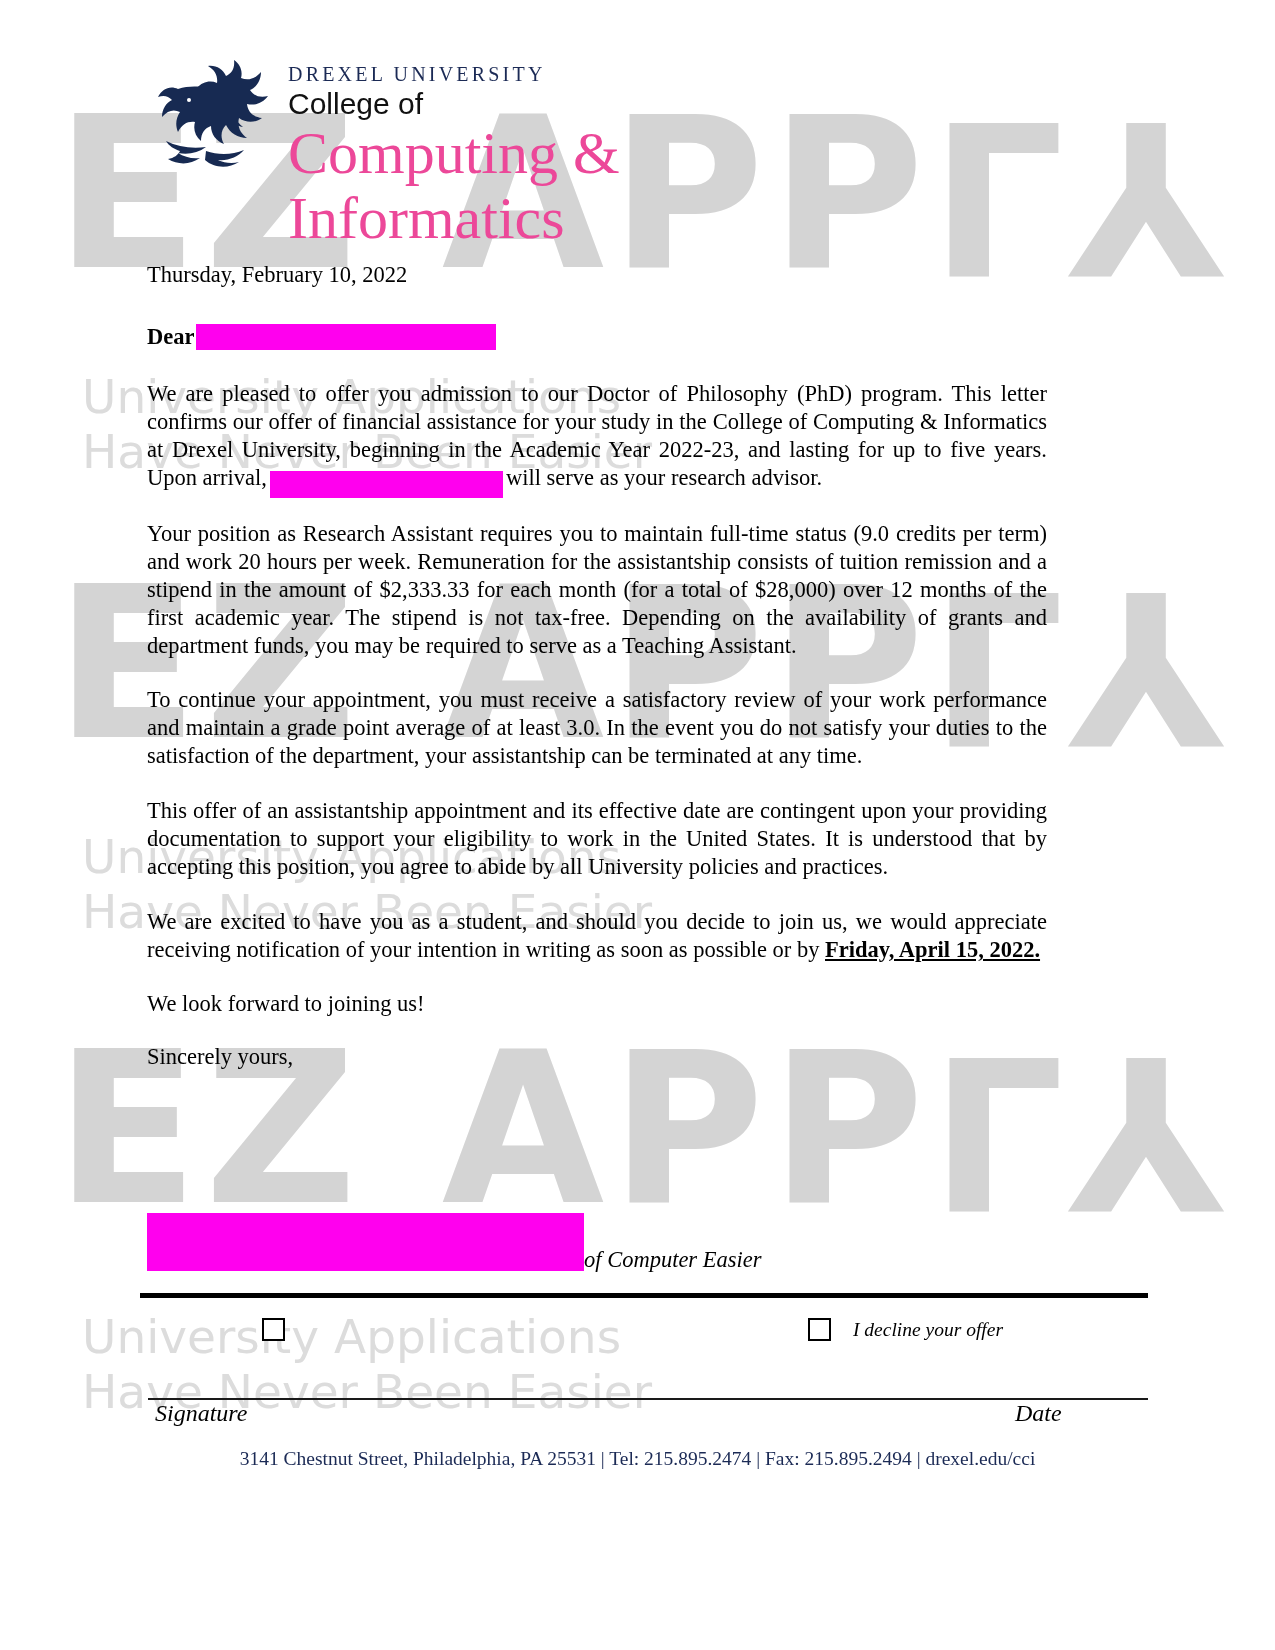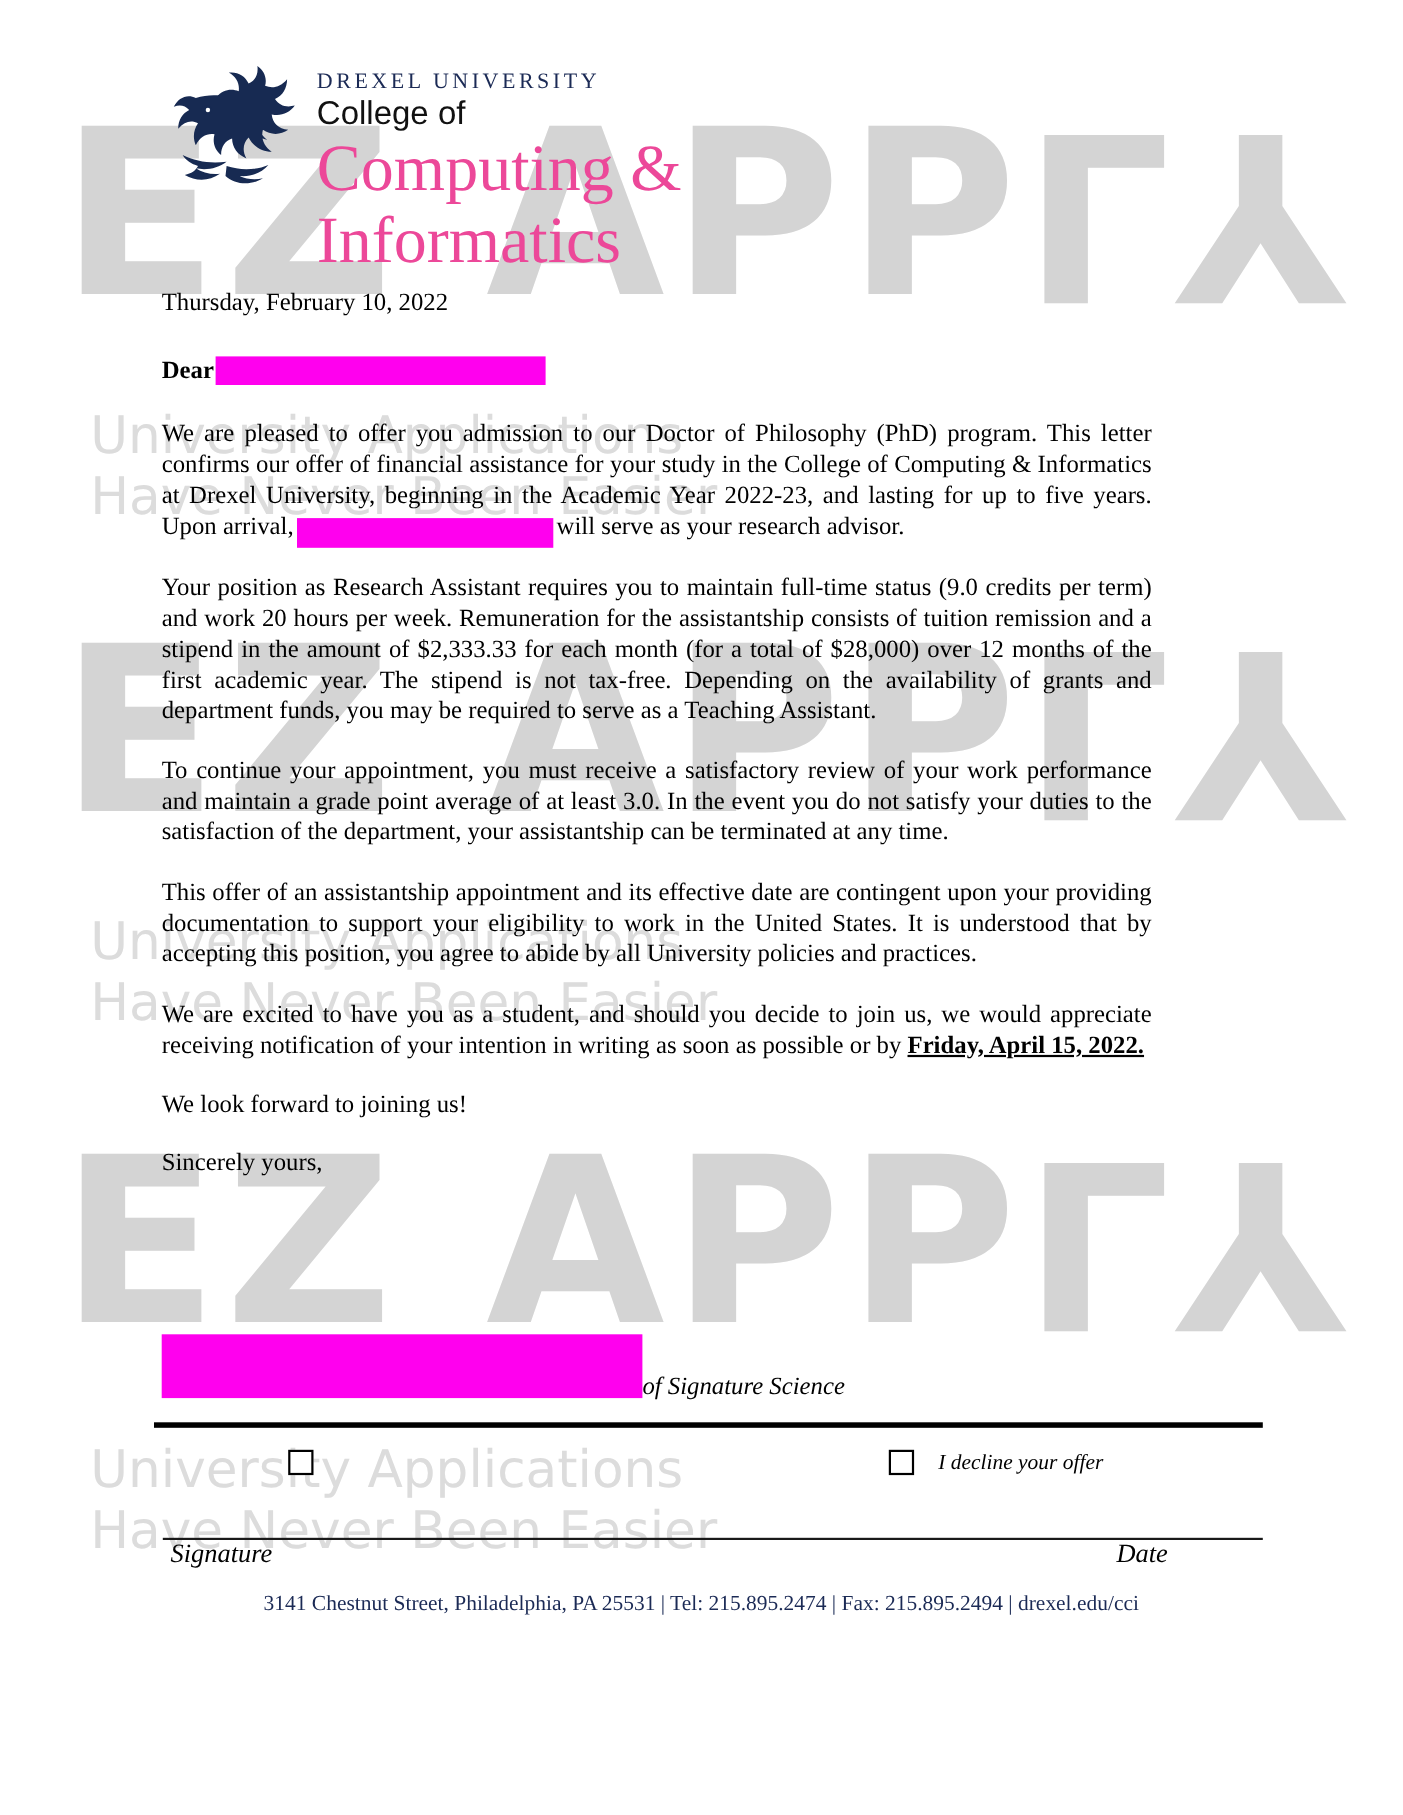--- a/index.html
+++ b/index.html
@@ -289,21 +289,21 @@
       <span>We are excited to have you as a student, and should you decide to join us, we would appreciate receiving notification of your intention in writing as soon as possible or by</span>
       <span class="nb-underline">Friday, April 15, 2022.</span>
     </p>
 
     <div class="closing">We look forward to joining us!</div>
     <div class="closing">Sincerely yours,</div>
   </div>
 
   <div class="sig-block">
     <div class="sig-redact"></div>
-    <div class="sig-title">of Signature Science</div>
+    <div class="sig-title">of Computer Easier</div>
   </div>
 
   <div class="rule"></div>
 
   <div class="accept-row">
     <span class="chk"></span>
   </div>
 
   <div class="decline-row">
     <span class="chk"></span>

